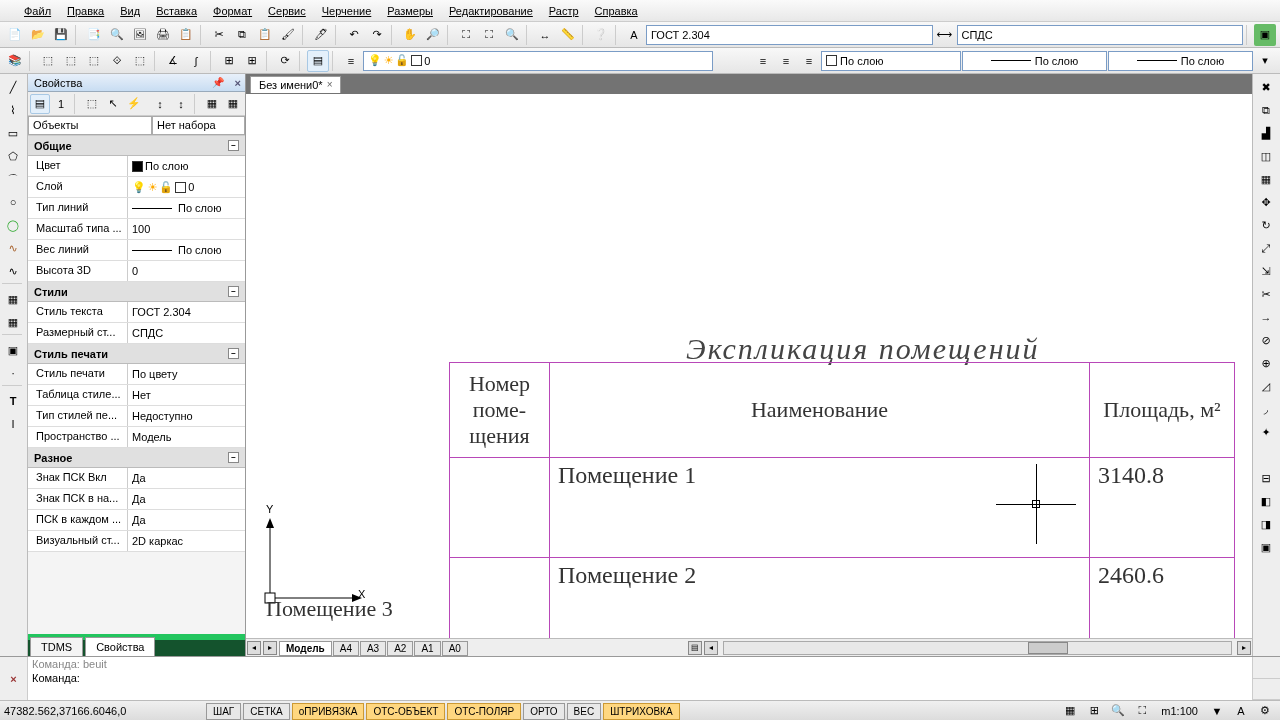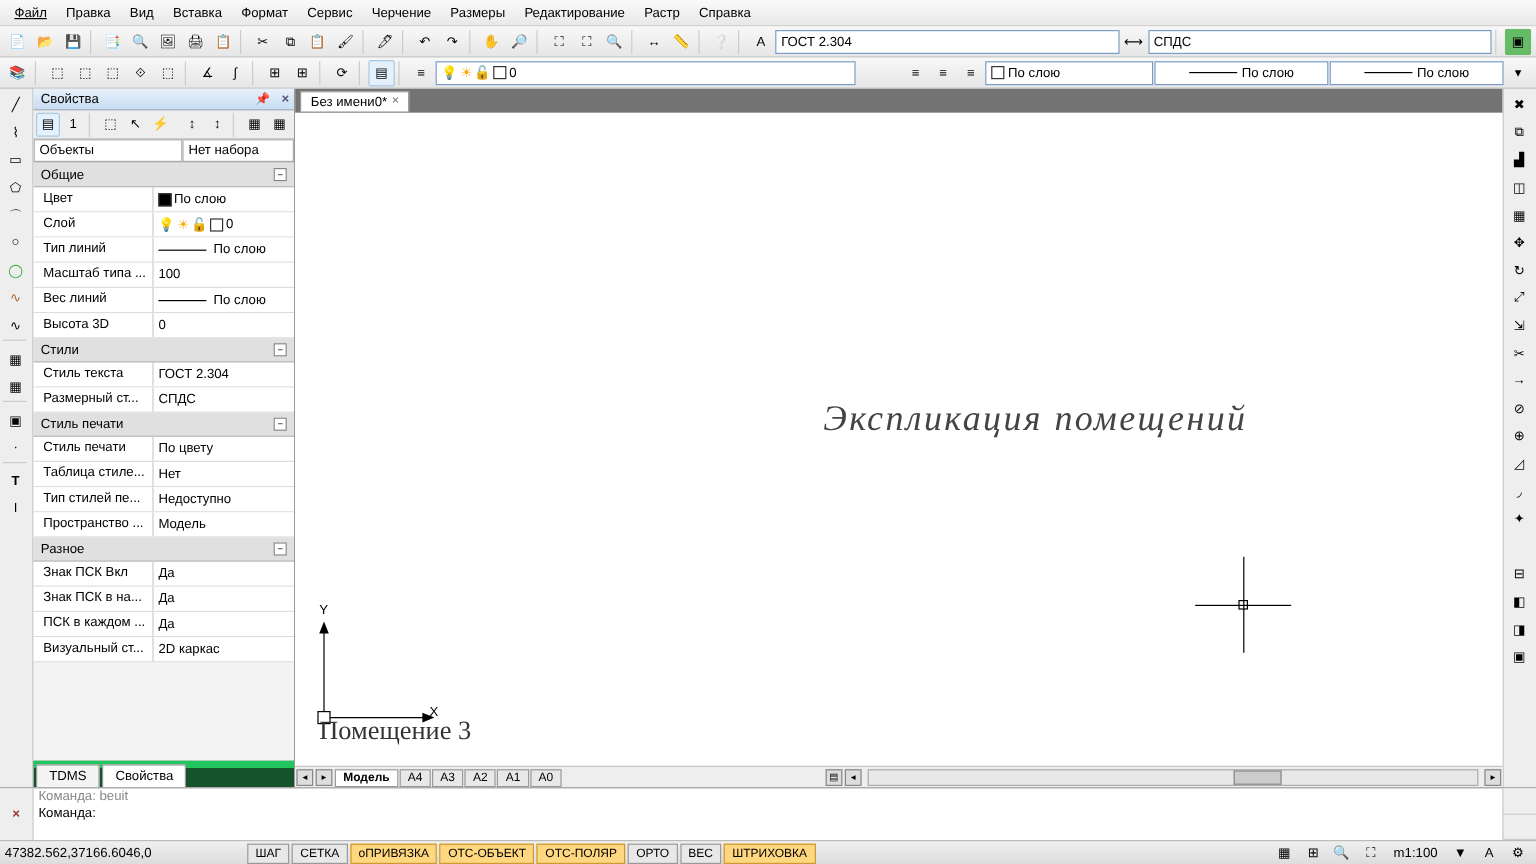--- a/index.html
+++ b/index.html
@@ -1,18 +1,18 @@
 <!DOCTYPE html>
 <html><head>
 <meta charset="utf-8">
 <style>
 * { margin: 0; padding: 0; box-sizing: border-box; font-family: Tahoma, Arial, sans-serif; font-size: 11px; }
 body { width: 1280px; height: 720px; background: #f0f0f0; overflow: hidden; position: relative; }
 
-.menubar { height: 22px; background: linear-gradient(#fafafa,#e8e8e8); border-bottom: 1px solid #ccc; display: flex; align-items: center; padding-left: 4px; }
+.menubar { height: 22px; background: linear-gradient(#fafafa,#e8e8e8); border-bottom: 1px solid #ccc; display: flex; align-items: center; padding-left: 16px; text-decoration: underline; }
 .menubar span { padding: 3px 8px; cursor: default; }
 .menubar span:first-child { text-decoration: underline; }
 
 .toolbar { height: 26px; background: linear-gradient(#f8f8f8,#e6e6e6); border-bottom: 1px solid #bbb; display: flex; align-items: center; padding: 0 4px; gap: 1px; }
 .tb-btn { width: 22px; height: 22px; display: inline-flex; align-items: center; justify-content: center; border: 1px solid transparent; border-radius: 2px; }
 .tb-sep { width: 5px; height: 20px; border-left: 1px solid #ccc; margin: 0 2px; }
 .combo { height: 20px; border: 1px solid #7a9cc6; background: #fff; display: flex; align-items: center; padding: 0 4px; font-size: 11px; }
 .combo.long { flex: 1; min-width: 100px; }
 .layer-combo { display: flex; align-items: center; gap: 2px; }
 
@@ -24,21 +24,21 @@
 .props-title { height: 18px; background: linear-gradient(#e8f0fa,#c8ddf2); border-bottom: 1px solid #9ab; display: flex; align-items: center; padding: 0 6px; font-size: 11px; position: relative; }
 .props-title .pin { position: absolute; right: 20px; font-size: 10px; }
 .props-title .x { position: absolute; right: 4px; font-size: 11px; font-weight: bold; color: #557; }
 .props-toolbar { height: 24px; background: #eee; border-bottom: 1px solid #ccc; display: flex; align-items: center; padding: 0 2px; gap: 1px; }
 .props-toolbar .tb-btn { width: 20px; height: 20px; }
 .props-toolbar .active { border: 1px solid #a8c8e4; background: #e4f0fb; }
 .props-obj { height: 20px; display: flex; border-bottom: 1px solid #ccc; }
 .props-obj div { border: 1px solid #aaa; background: #fff; padding: 2px 4px; }
 .props-obj div:first-child { width: 124px; }
 .props-obj div:last-child { flex: 1; }
-.prop-group { background: #e0e0e0; height: 20px; display: flex; align-items: center; padding: 0 6px; font-weight: normal; border-bottom: 1px solid #bbb; position: relative; }
+.prop-group { background: #e0e0e0; height: 20px; display: flex; align-items: center; padding: 0 6px; font-weight: bold; border-bottom: 1px solid #bbb; position: relative; }
 .prop-group .collapse { position: absolute; right: 6px; width: 11px; height: 11px; border: 1px solid #888; background: #fff; font-size: 8px; text-align: center; line-height: 9px; }
 .prop-row { height: 21px; display: flex; border-bottom: 1px solid #ddd; background: #fff; }
 .prop-row .label { width: 100px; padding: 3px 4px 2px 8px; border-right: 1px solid #ccc; overflow: hidden; white-space: nowrap; }
 .prop-row .value { flex: 1; padding: 3px 4px; display: flex; align-items: center; gap: 2px; overflow: hidden; white-space: nowrap; }
 .props-tabs { height: 22px; background: #14532d; border-top: 6px solid #22c55e; display: flex; align-items: flex-end; margin-top: auto; }
 .props-tab { padding: 3px 10px; border: 1px solid #999; border-bottom: none; background: #f4f4f4; font-size: 11px; margin-left: 2px; }
 .props-tab.active { background: #fff; }
 
 .canvas-wrap { flex: 1; display: flex; flex-direction: column; background: #fff; position: relative; }
 .doc-tabs { height: 20px; background: #737373; display: flex; align-items: center; }
@@ -362,20 +362,39 @@
 
   <div class="canvas-wrap">
     <div class="doc-tabs">
       <div class="doc-tab">
         <span>Без имени0*</span>
         <span class="x">×</span>
       </div>
     </div>
     <div class="canvas">
       <div class="drawing-title">Экспликация помещений</div>
+      <table class="cad-table">
+        <tbody>
+            <tr>
+          <td class="hdr" style="width:100px;height:95px">Номер поме-щения</td>
+          <td class="hdr" style="width:540px">Наименование</td>
+          <td class="hdr" style="width:145px">Площадь, м²</td>
+        </tr>
+        <tr style="height:100px">
+          <td></td>
+          <td>Помещение 1</td>
+          <td>3140.8</td>
+        </tr>
+        <tr style="height:100px">
+          <td></td>
+          <td>Помещение 2</td>
+          <td>2460.6</td>
+        </tr>
+      </tbody>
+        </table>
       <div class="crosshair-v"></div>
       <div class="crosshair-h"></div>
       <div class="crosshair-box"></div>
       <div class="ucs">
         <span class="y">Y</span>
           <span class="x">X</span>
         <svg width="110" height="90">
             <line x1="8" y1="80" x2="8" y2="5" stroke="#000"></line>
             <polygon points="8,0 4,10 12,10" fill="#000"></polygon>
             <line x1="8" y1="80" x2="95" y2="80" stroke="#000"></line>

